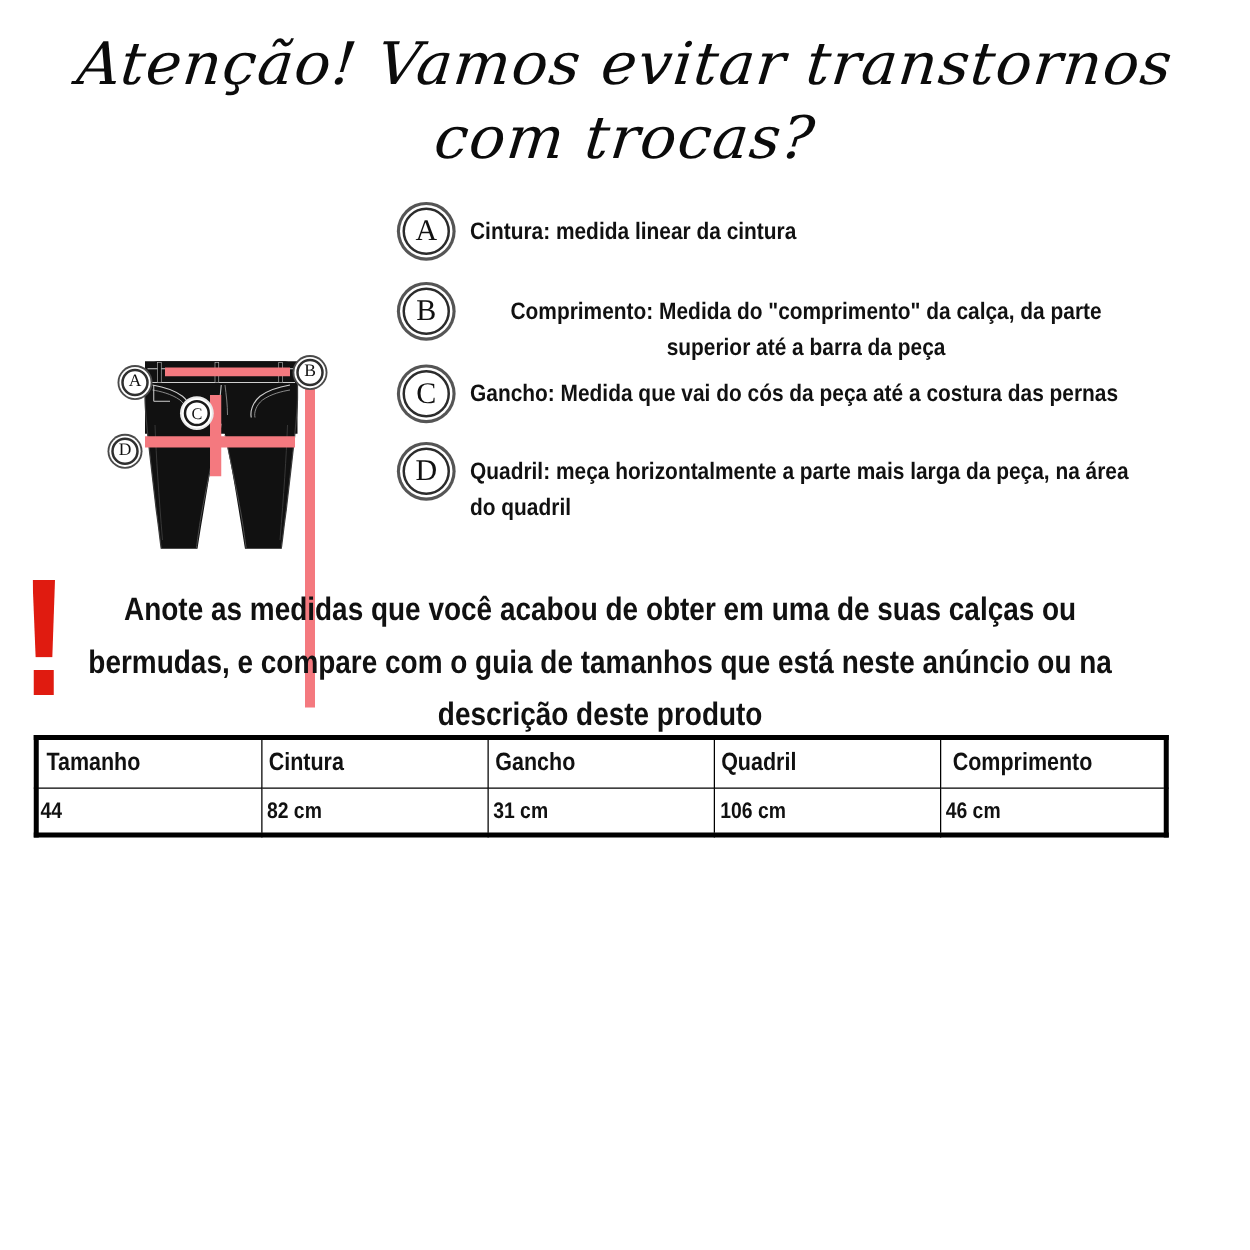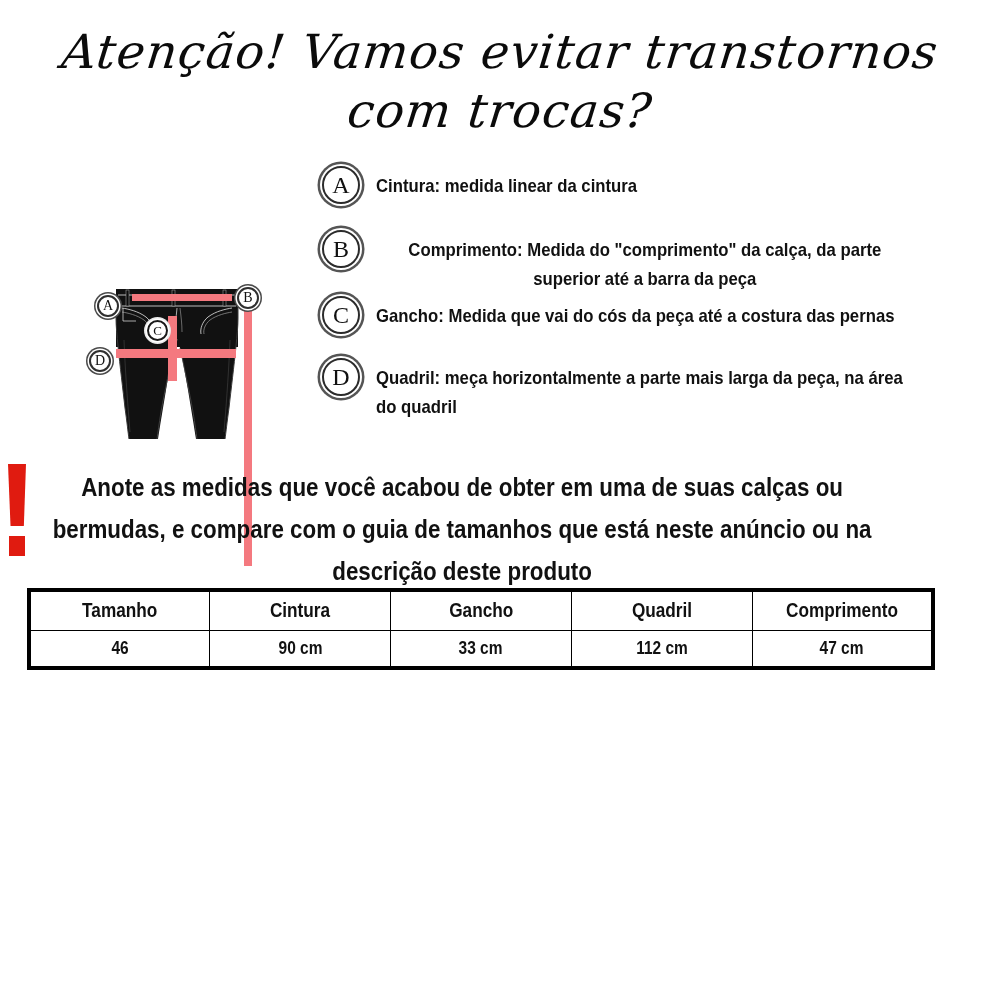--- a/index.html
+++ b/index.html
@@ -119,21 +119,21 @@
     transform-origin: left center;
     width: 113%;
     padding-top: 5px;
   }
   #legend-text-a, #legend-text-c, #legend-text-d { text-align: left; }
   #legend-text-b { text-align: center; }
 
   
   #warning {
     position: absolute;
-    left: 0; top: 462px;
+    left: 18px; top: 462px;
     width: 965px;
     display: flex;
     align-items: flex-start;
   }
   #warning-icon {
     flex: 0 0 auto;
     position: relative;
     width: 30px; height: 95px;
     margin-right: 6px;
   }
@@ -174,21 +174,21 @@
   table#size-table {
     width: 908px;
     border-collapse: collapse;
     border: 4px solid #000;
     background: #fff;
     table-layout: fixed;
   }
   table#size-table th,
   table#size-table td {
     border: 1.5px solid #000;
-    text-align: center;
+    text-align: left;
     font-family: "Liberation Sans Narrow", "Liberation Sans", sans-serif;
     font-weight: bold;
     color: #111;
     height: 38px;
     padding: 0;
   }
   table#size-table th {
     font-size: 20px;
     height: 40px;
   }
@@ -315,21 +315,21 @@
       <tr id="size-table-header-row">
           <th><span>Tamanho</span></th>
           <th><span>Cintura</span></th>
           <th><span>Gancho</span></th>
           <th><span>Quadril</span></th>
           <th><span>Comprimento</span></th>
         </tr>
     </thead>
     <tbody id="size-table-body">
         <tr>
-          <td><span>46</span></td>
-          <td><span>90 cm</span></td>
-          <td><span>33 cm</span></td>
-          <td><span>112 cm</span></td>
-          <td><span>47 cm</span></td>
+          <td><span>44</span></td>
+          <td><span>82 cm</span></td>
+          <td><span>31 cm</span></td>
+          <td><span>106 cm</span></td>
+          <td><span>46 cm</span></td>
         </tr>
       </tbody>
   </table>
 </div>
 
 </body></html>

